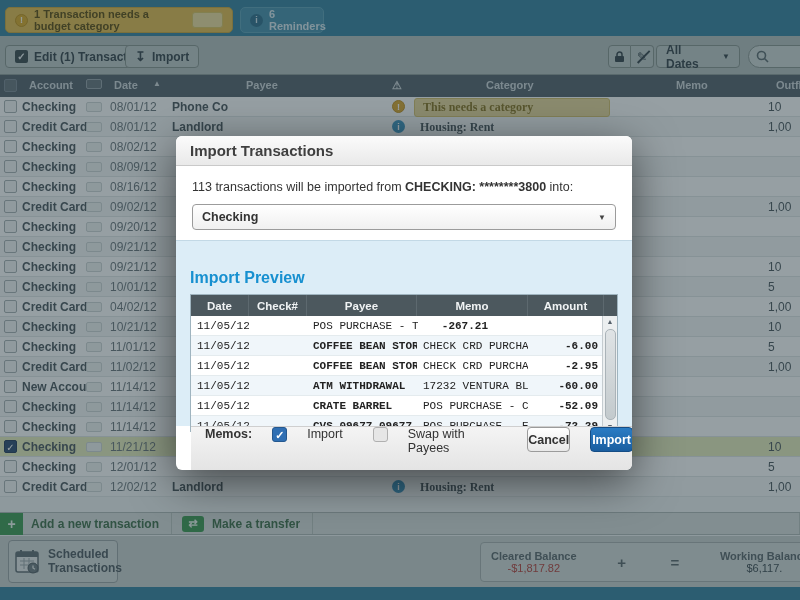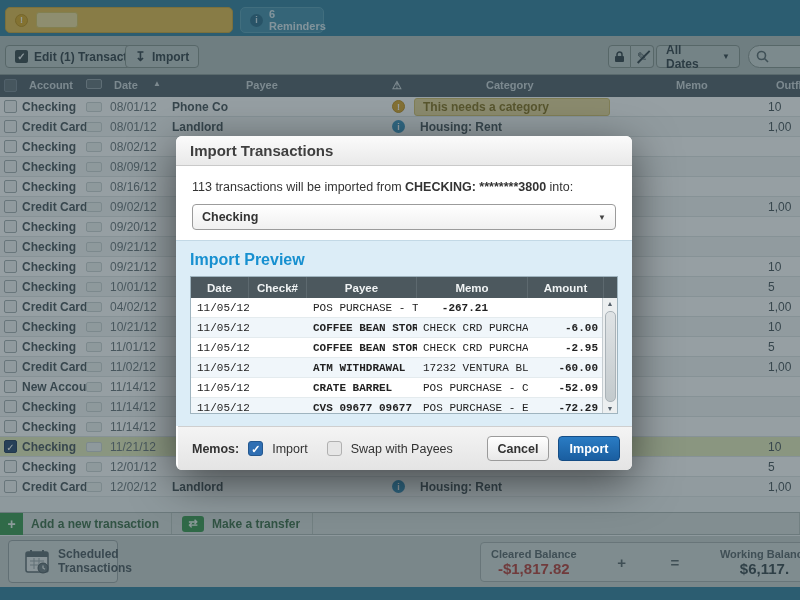--- a/index.html
+++ b/index.html
@@ -39,87 +39,88 @@
   .rrow.alt { background:#f4f6f6; }
   .rrow.sel { background:#e7edbc; }
   .rrow span { position:absolute; top:3px; white-space:nowrap; }
   .rcheck { left:4px; top:3px !important; width:13px; height:13px; border:1px solid #a6b0b2; border-radius:2px; background:#f2f4f4; font-size:10px; line-height:13px; text-align:center; color:#fff; cursor:pointer; }
   .rcheck.checked { background:#2c4a70; border-color:#223a5a; }
   .racct { left:22px; font-weight:bold; color:#4a565c; }
   .rflag { left:86px; top:5px !important; width:16px; height:10px; border:1px solid #ccd3d3; border-radius:2px; background:#eef1f0; cursor:pointer; }
   .rdate { left:110px; color:#6b767b; }
   .rpayee { left:172px; font-weight:bold; color:#4a565c; }
   .rwarnic { left:392px; top:3px !important; }
-  .rcat { left:420px; color:#4a565c; font-weight:bold; }
+  .rcat { left:420px; color:#4a565c; font-weight:bold;font-family:Liberation Serif, serif; }
   .rcat.hl { top:1px !important; left:414px; background:#e8d89a; border:1px solid #d4bf6c; border-radius:3px; padding:1px 8px; width:196px; color:#887321; font-weight:bold; }
   .rout { left:768px; color:#4a565c; }
 
   
   .qa-row { position:absolute; left:0; top:512px; width:800px; height:23px; background:#d7dedb; border-top:1px solid #aeb8b5; border-bottom:1px solid #aeb8b5; display:flex; align-items:center; }
   .qa-item { display:flex; align-items:center; gap:8px; height:100%; padding:0 12px 0 0; border-right:1px solid #b9c2bf; cursor:pointer; color:#3f6e4a; font-weight:bold; }
   .qa-ic { width:23px; height:22px; background:#3d9a51; color:#eaf5ec; display:flex; align-items:center; justify-content:center; font-weight:bold; font-size:14px; }
   .qa-item.second .qa-ic { width:22px; height:16px; border-radius:3px; margin-left:10px; font-size:11px; }
   .qa-fill { flex:1; height:100%; border-right:1px solid #b9c2bf; }
 
   
   .bottom-area { position:absolute; left:0; top:536px; width:800px; height:51px; background:#c9d0ce; }
-  .sched-btn { position:absolute; left:8px; top:4px; width:110px; height:43px; border:1px solid #99a3a4; border-radius:4px; background:#d2d9d7; display:flex; align-items:center; gap:7px; padding:0 16px; cursor:pointer; }
+  .sched-btn { position:absolute; left:8px; top:4px; width:110px; height:43px; border:1px solid #99a3a4; border-radius:4px; background:#d2d9d7; display:flex; align-items:center; gap:7px; padding:0 6px; cursor:pointer; }
   .cal-ic { width:26px; height:26px; flex:0 0 auto; }
   .sched-txt { font-weight:bold; color:#4e5a60; font-size:12px; line-height:1.15; }
   .summary { position:absolute; left:480px; top:6px; width:340px; height:40px; border:1px solid #a6afae; border-radius:4px; background:#d2d9d7; display:flex; align-items:center; justify-content:space-between; padding:0 10px; }
   .sum-grp { text-align:center; }
   .sum-label { font-weight:bold; color:#5a666b; font-size:11px; }
-  .sum-val { font-weight:bold; font-size:15px; color:#3c4a50; }
+  .sum-val { font-weight:normal; font-size:11px; color:#3c4a50; }
   .sum-val.neg { color:#b5413c; }
   .sum-op { font-weight:bold; font-size:15px; color:#5a666b; padding:0 4px; }
   .bottom-strip { position:absolute; left:0; top:587px; width:800px; height:13px; background:#35819f; }
 
   
   .overlay { position:absolute; left:0; top:0; width:800px; height:600px; background:rgba(33,53,62,0.47); z-index:50; }
   .modal { position:absolute; left:176px; top:136px; width:456px; height:334px; background:#ffffff; border-radius:6px; box-shadow:0 12px 45px rgba(0,0,0,0.55); z-index:100; overflow:hidden; }
   .modal-head { height:30px; background:linear-gradient(#fbfbfb,#e9e9e9); border-bottom:1px solid #c9c9c9; display:flex; align-items:center; padding:0 14px; }
   .modal-title { font-size:15px; font-weight:bold; color:#3f3f3f; }
   .modal-summary { padding:14px 16px 8px 16px; font-size:12.5px; color:#333; }
   .acct-select { margin:2px 16px 12px 16px; height:26px; border:1px solid #9b9b9b; border-radius:4px; background:linear-gradient(#ffffff,#f0f0f0); display:flex; align-items:center; justify-content:space-between; padding:0 9px; cursor:pointer; }
   .acct-select .sel-label { font-weight:bold; color:#333; font-size:12.5px; }
   .acct-select .caret { color:#444; }
-  .preview-sec { position:absolute; left:0; top:104px; width:456px; height:186px; background:#dcedf7; border-top:1px solid #c3d9e6; padding:10px 14px 0 14px; }
+  .preview-sec { position:absolute; left:0; top:104px; width:456px; height:186px; background:#dcedf7; border-top:1px solid #c3d9e6; padding:28px 14px 0 14px; }
   .preview-title { color:#1790d0; font-size:16px; font-weight:bold; margin-bottom:7px; }
   .ptable { width:428px; background:#fff; border:1px solid #9fb4bf; position:relative; height:138px; overflow:hidden; }
   .phead { display:flex; height:21px; background:#4c585e; color:#f0f3f4; font-weight:bold; font-size:11.5px; }
   .phead .pc { display:flex; align-items:center; justify-content:center; border-right:1px solid #5d696f; cursor:pointer; }
   .prow { display:flex; height:20px; font-size:11px; color:#222; background:#fff; border-bottom:1px solid #e4ebee; }
   .prow.alt { background:#f0f6fa; }
   .prow .pc { display:flex; align-items:center; padding:0 6px; overflow:hidden; white-space:nowrap;font-family:Liberation Mono, monospace; }
   .pc.c-date { width:58px; }
   .pc.c-check { width:58px; }
   .pc.c-payee { width:110px; font-weight:bold; }
   .pc.c-memo { width:111px; }
   .pc.c-amt { width:76px; justify-content:flex-end; font-weight:bold; }
   .pscroll { position:absolute; right:0; top:21px; width:15px; height:117px; background:#eceff0; border-left:1px solid #c5ccd0; display:flex; flex-direction:column; align-items:center; justify-content:space-between; padding:1px 0; }
   .pscroll .sbtn { font-size:7px; color:#55606a; cursor:pointer; line-height:10px; }
   .pscroll .sthumb { flex:1; width:11px; margin:2px 0; background:linear-gradient(#dfe3e5,#c3cacd); border:1px solid #aab3b8; border-radius:5px; cursor:grab; }
-  .modal-foot { position:absolute; left:2px; bottom:0; width:456px; height:44px; background:linear-gradient(#f4f4f4,#e4e4e4); border-top:1px solid #cfcfcf; display:flex; align-items:center; padding:0 14px; gap:9px; }
+  .modal-foot { position:absolute; left:15px; bottom:0; width:456px; height:44px; background:linear-gradient(#f4f4f4,#e4e4e4); border-top:1px solid #cfcfcf; display:flex; align-items:flex-start; padding:0 14px; gap:20px; }
   .memo-label { font-weight:bold; color:#333; font-size:12.5px; }
   .cb { width:15px; height:15px; border-radius:3px; cursor:pointer; flex:0 0 auto; }
   .cb.on { background:#2f6fb3; border:1px solid #24588f; color:#fff; font-size:11px; line-height:15px; text-align:center; font-weight:bold; }
   .cb.off { background:#e6e6e6; border:1px solid #b0b0b0; }
   .cb-label { color:#333; font-size:12.5px; margin-right:10px; }
   .foot-spacer { flex:1; }
   .btn { height:25px; border-radius:4px; font-weight:bold; font-size:12.5px; display:flex; align-items:center; justify-content:center; cursor:pointer; }
   .btn-cancel { width:62px; background:linear-gradient(#ffffff,#e8e8e8); border:1px solid #9b9b9b; color:#333; }
   .btn-import { width:62px; background:linear-gradient(#2a7cc4,#1a5ea0); border:1px solid #154d85; color:#fff; }
   svg { display:block; }
 </style>
 </head>
 <body>
 
 <div class="topbar">
   <div class="pill pill-alert">
     <span class="circle-ic ic-warn-y">!</span>
+    <span>1 Transaction needs a budget category</span>
     <span class="mini-btn"></span>
   </div>
   <div class="pill pill-remind">
     <span class="circle-ic ic-info-b">i</span>
     <span>6 Reminders</span>
   </div>
 </div>
 
 <div class="toolbar">
   <div class="tbtn" style="left:5px;">

